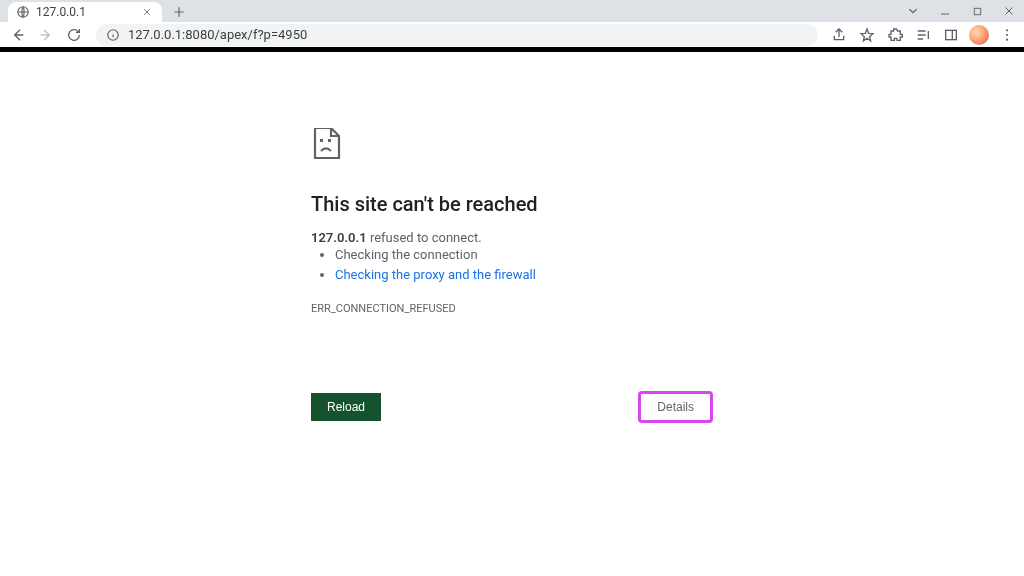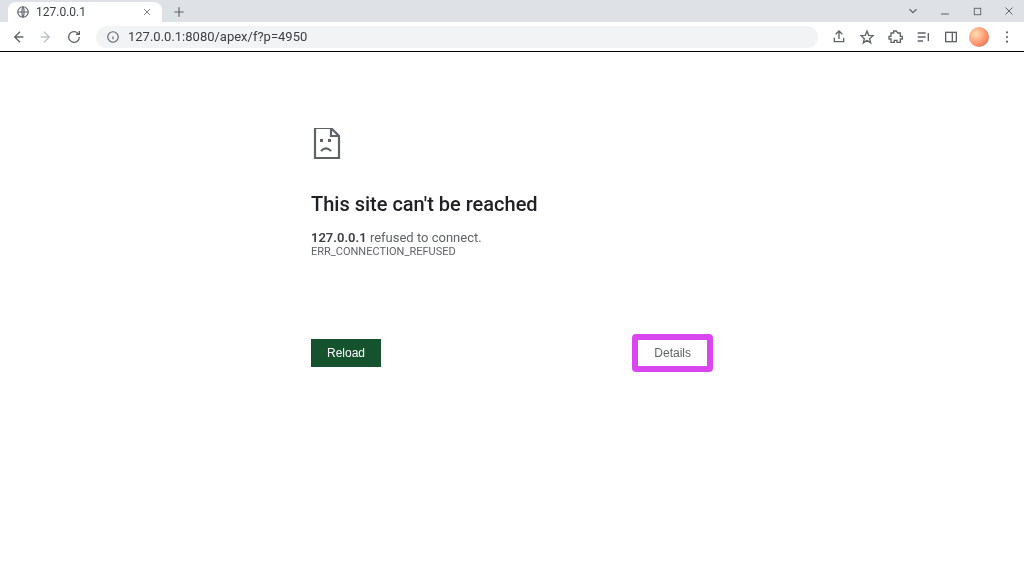--- a/index.html
+++ b/index.html
@@ -68,21 +68,21 @@
     }
     .window-controls div {
       width: 18px; height:18px;
       display:flex; align-items:center; justify-content:center;
       color:#5f6368;
     }
     
     .toolbar {
       height: 30px;
       background: #fff;
-      border-bottom: 1px solid #000000;
+      border-bottom: 5px solid #000000;
       display: flex;
       align-items: center;
       padding: 0 6px;
       gap: 4px;
     }
     .tool-btn {
       width: 24px; height: 24px;
       display:flex; align-items:center; justify-content:center;
       color:#5f6368;
       border-radius:50%;
@@ -177,21 +177,21 @@
       color:#fff;
       border:none;
       padding: 7px 16px;
       border-radius:0;
       font-size:12px;
       cursor:pointer;
     }
     .btn-secondary {
       background:#fff;
       color:#5f6368;
-      border:6px solid #d946ef;
+      border:3px solid #d946ef;
       padding: 6px 16px;
       border-radius:4px;
       font-size:12px;
       cursor:pointer;
     }
   </style>
 </head>
 <body>
 
 <div class="titlebar">
@@ -313,19 +313,23 @@
         <path d="M20 0 V8 H28" fill="none" stroke="#5f6368" stroke-width="2.2"></path>
         <rect x="9" y="11" width="3" height="3" fill="#5f6368"></rect>
         <rect x="17" y="11" width="3" height="3" fill="#5f6368"></rect>
         <path d="M10 23 q5 -5 10 0" fill="none" stroke="#5f6368" stroke-width="2.2"></path>
       </svg>
     </div>
     <h1 class="heading">This site can't be reached</h1>
     <p class="msg">
       <b>127.0.0.1</b><span> refused to connect.</span>
     </p>
+    <ul class="suggestions">
+      <li><span>Checking the connection</span></li>
+      <li><a href="#">Checking the proxy and the firewall</a></li>
+    </ul>
     <p class="error-code">ERR_CONNECTION_REFUSED</p>
     <div class="button-row">
       <button class="btn-primary">Reload</button>
       <button class="btn-secondary">Details</button>
     </div>
   </div>
 </div>
 
 </body></html>

